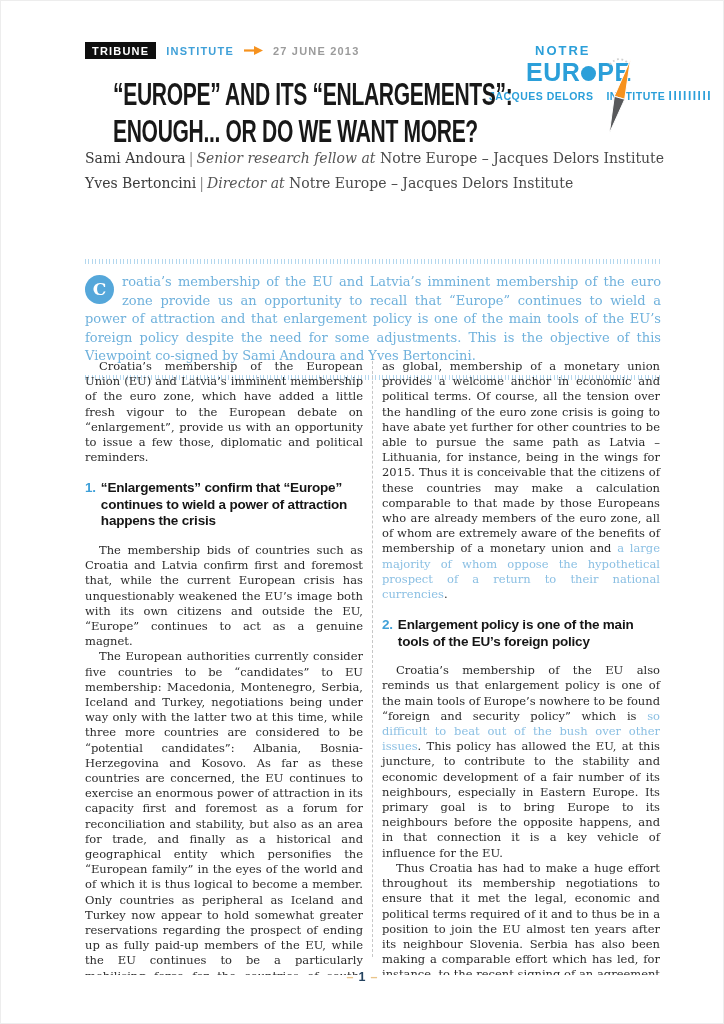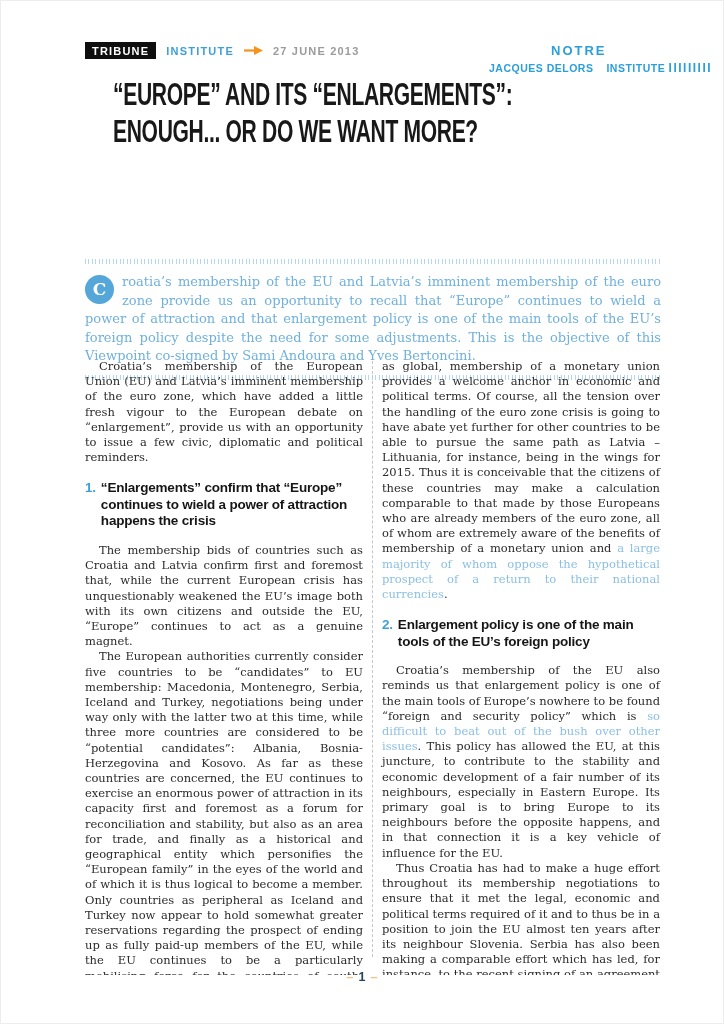--- a/index.html
+++ b/index.html
@@ -28,21 +28,21 @@
   .mast-arrow{display:inline-flex;align-items:center;}
   .mast-date{color:var(--date-gray);}
 
   
   .title{position:absolute;left:84px;top:75px;font-family:"Liberation Sans",sans-serif;
     font-weight:bold;color:#181818;line-height:37px;font-size:31px;letter-spacing:-0.5px;margin-left:28px;}
   .title .tline{display:block;transform:scaleX(0.68);transform-origin:0 50%;white-space:nowrap;}
 
   
   .logo{position:absolute;left:488px;top:42px;width:228px;font-family:"Liberation Sans",sans-serif;color:var(--logo-blue);}
-  .logo-notre{margin-left:62px;font-size:13px;font-weight:bold;letter-spacing:2px;}
+  .logo-notre{margin-left:46px;font-size:13px;font-weight:bold;letter-spacing:2px;}
   .logo-europe{margin-left:37px;font-size:25px;font-weight:bold;letter-spacing:0.5px;position:relative;line-height:28px;z-index:1;}
   .logo-dot{display:inline-block;width:15px;height:15px;border-radius:50%;background:var(--logo-blue);margin:0 1px;}
   .logo-sub{margin-top:3px;font-size:10.5px;font-weight:bold;letter-spacing:0.5px;white-space:nowrap;}
   .logo-sub .subgap{display:inline-block;width:13px;}
   .logo-ticks{font-size:12px;letter-spacing:1.5px;}
   .needle{position:absolute;left:80px;top:-8px;z-index:2;}
 
   
   .authors{position:absolute;left:84px;top:149px;font-size:14px;color:#4a4a4a;}
   .author{margin-bottom:9px;}
@@ -86,45 +86,61 @@
       <svg width="19" height="9" viewBox="0 0 19 9">
           <rect x="0" y="3.4" width="11" height="2.2" fill="#f6921e"></rect>
           <polygon points="10,0 19,4.5 10,9" fill="#f6921e"></polygon>
         </svg>
     </span>
     <span class="mast-date">27 JUNE 2013</span>
   </header>
 
   <div class="logo">
     <div class="logo-notre">NOTRE</div>
+    <div class="logo-europe">
+      <span>EUR</span><span class="logo-dot"></span><span>PE</span>
+      <svg class="needle" width="27" height="92" viewBox="0 0 30 100">
+        <path d="M4,15 Q15,3 26,15" fill="none" stroke="#cfcfcf" stroke-width="2" stroke-dasharray="2,3"></path>
+        <g transform="rotate(16 15 52)">
+          <polygon points="15,8 21,52 9,52" fill="#f6921e" stroke="#ffffff" stroke-width="1"></polygon>
+          <polygon points="9,52 21,52 15,93" fill="#58595b" stroke="#ffffff" stroke-width="1"></polygon>
+        </g>
+      </svg>
+    </div>
     <div class="logo-sub">
       <span>JACQUES DELORS</span><span class="subgap"></span><span>INSTITUTE</span>
       <span class="logo-ticks">IIIIIIIII</span>
     </div>
   </div>
 
   <h1 class="title">
     <span class="tline">“EUROPE” AND ITS “ENLARGEMENTS”:</span>
     <span class="tline">ENOUGH... OR DO WE WANT MORE?</span>
   </h1>
 
   <div class="authors">
+    <p class="author">
+      <span class="a-name">Sami Andoura</span><span class="a-sep">|</span><span class="a-role">Senior research fellow at</span> <span>Notre Europe – Jacques Delors Institute</span>
+    </p>
+    <p class="author">
+      <span class="a-name">Yves Bertoncini</span><span class="a-sep">|</span><span class="a-role">Director at</span> <span>Notre Europe – Jacques Delors Institute</span>
+    </p>
   </div>
 
   <div class="lead">
     <div class="hatch"></div>
     <p class="lead-text">
       <span class="dropcap">C</span><span>roatia’s membership of the EU and Latvia’s imminent membership of the euro zone provide us an opportunity to recall that “Europe” continues to wield a power of attraction and that enlargement policy is one of the main tools of the EU’s foreign policy despite the need for some adjustments. This is the objective of this Viewpoint co-signed by Sami Andoura and Yves Bertoncini.</span>
     </p>
     <div class="hatch"></div>
   </div>
 
   <div class="body-cols">
     <div class="col">
-      <p class="para indent">Croatia’s membership of the European Union (EU) and Latvia’s imminent membership of the euro zone, which have added a little fresh vigour to the European debate on “enlargement”, provide us with an opportunity to issue a few civic, diplomatic and political reminders.</p>
+      <p class="para indent">Croatia’s membership of the European Union (EU) and Latvia’s imminent membership of the euro zone, which have added a little fresh vigour to the European debate on “enlargement”, provide us with an opportunity to issue a few those, diplomatic and political reminders.</p>
       <h2 class="sec">
         <span class="sec-num">1.</span>
         <span class="sec-title">“Enlargements” confirm that “Europe” continues to wield a power of attraction happens the crisis</span>
       </h2>
       <p class="para indent">The membership bids of countries such as Croatia and Latvia confirm first and foremost that, while the current European crisis has unquestionably weakened the EU’s image both with its own citizens and outside the EU, “Europe” continues to act as a genuine magnet.</p>
       <p class="para indent">The European authorities currently consider five countries to be “candidates” to EU membership: Macedonia, Montenegro, Serbia, Iceland and Turkey, negotiations being under way only with the latter two at this time, while three more countries are considered to be “potential candidates”: Albania, Bosnia-Herzegovina and Kosovo. As far as these countries are concerned, the EU continues to exercise an enormous power of attraction in its capacity first and foremost as a forum for reconciliation and stability, but also as an area for trade, and finally as a historical and geographical entity which personifies the “European family” in the eyes of the world and of which it is thus logical to become a member. Only countries as peripheral as Iceland and Turkey now appear to hold somewhat greater reservations regarding the prospect of ending up as fully paid-up members of the EU, while the EU continues to be a particularly mobilising force for the countries of south-eastern Europe.</p>
 
     </div>
     <div class="divider"></div>
     <div class="col">

